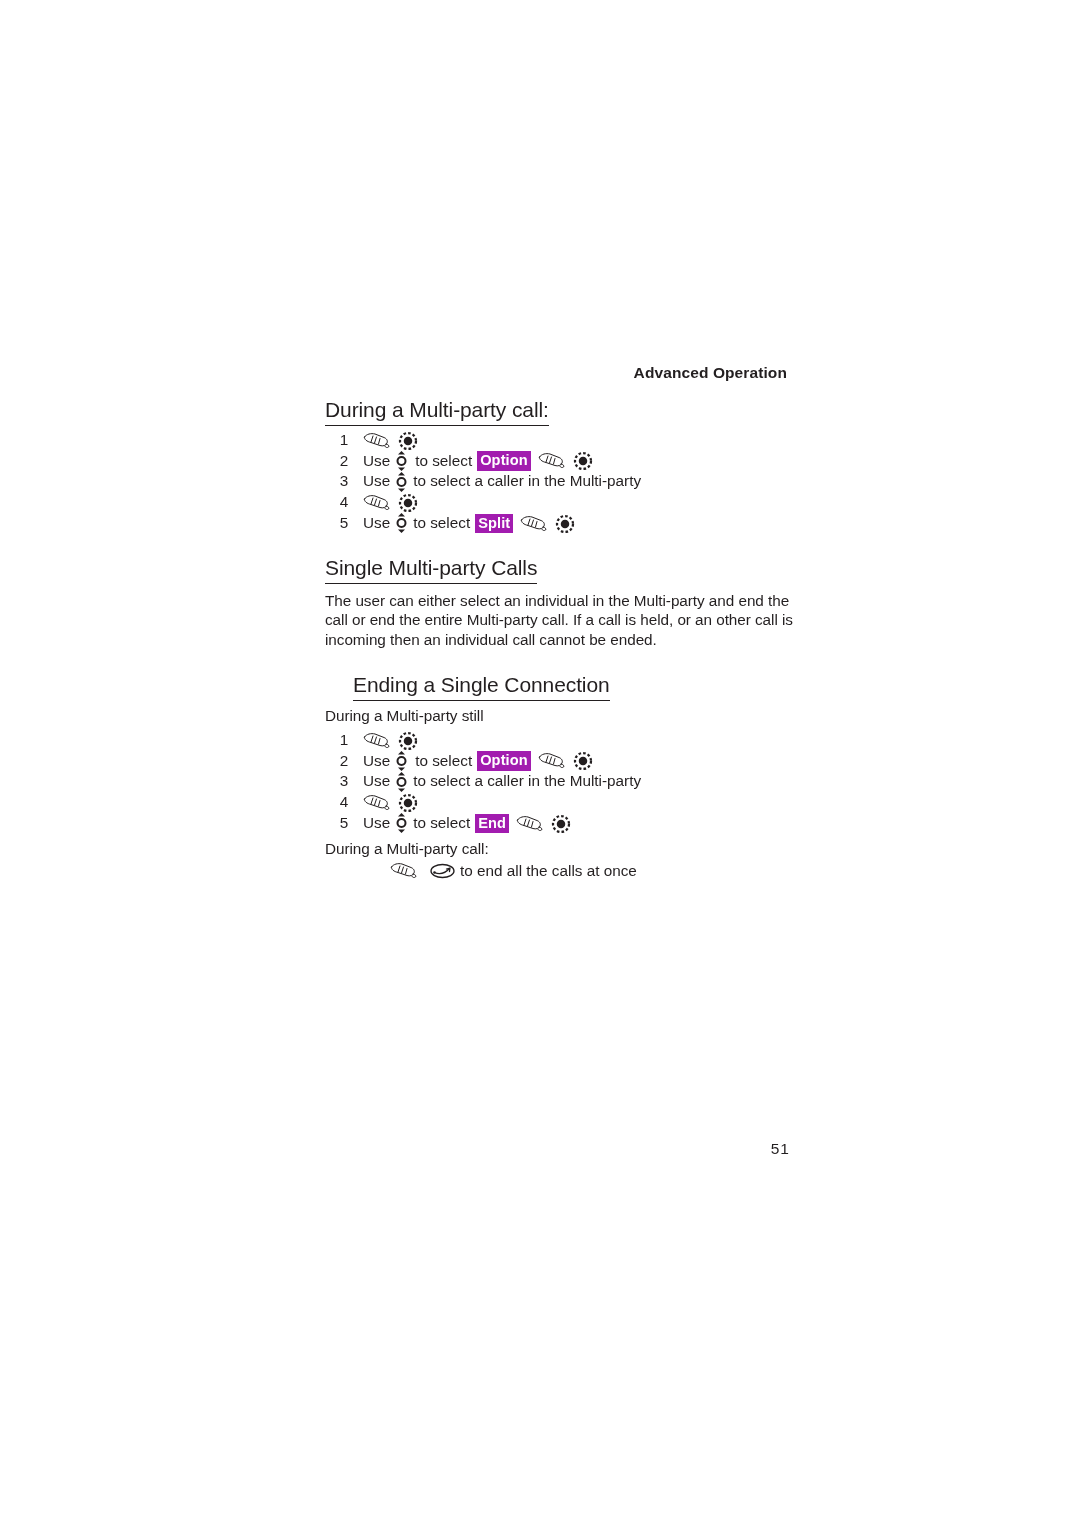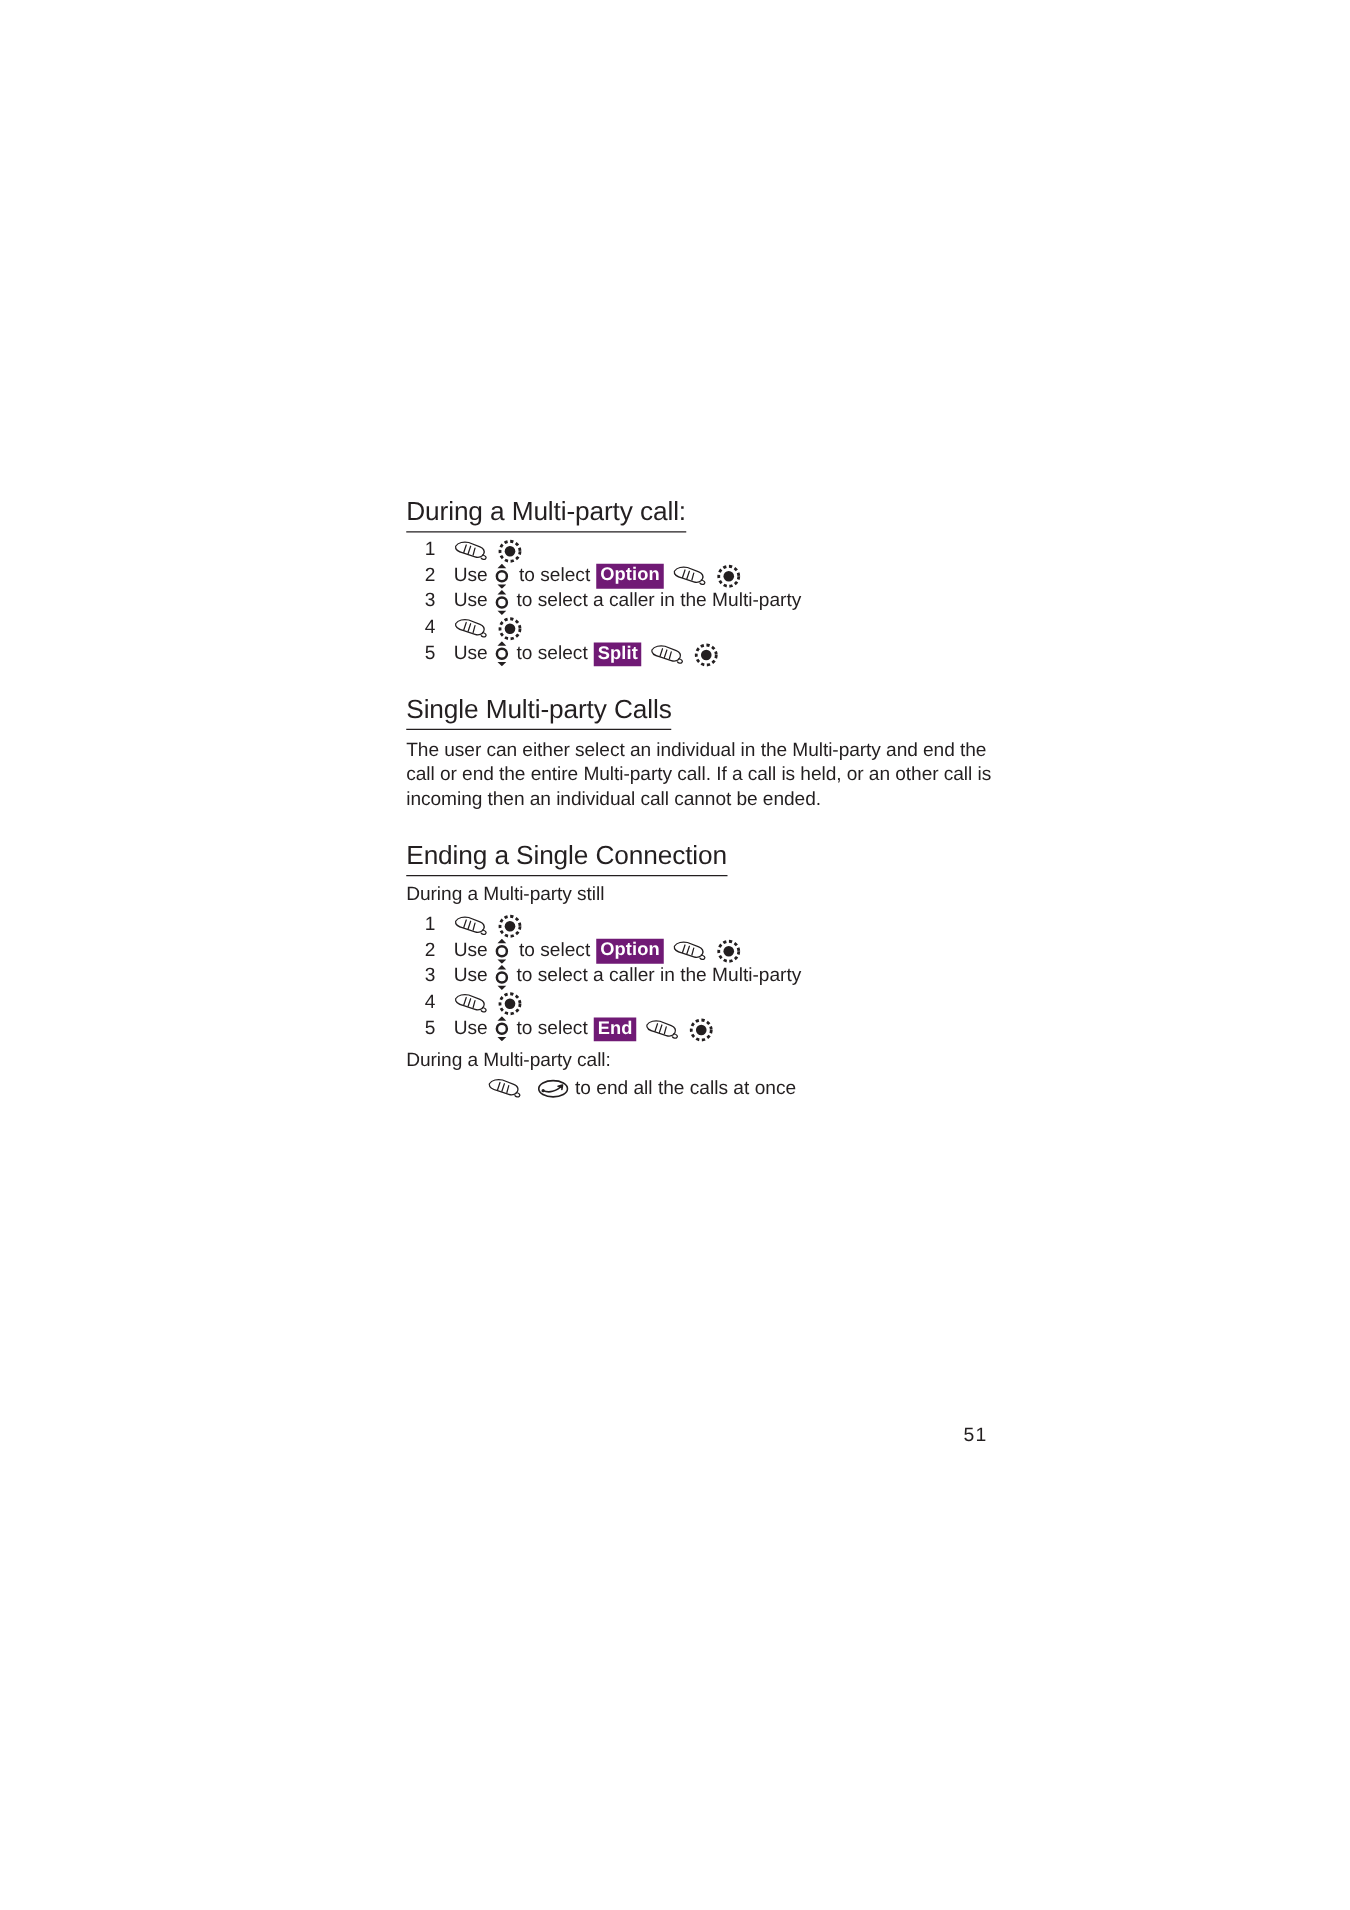--- a/index.html
+++ b/index.html
@@ -50,21 +50,21 @@
     margin: 0;
     display: block;
   }
   .h-section .hx {
     display: inline-block;
     border-bottom: 1.3px solid #231f20;
     padding-bottom: 2px;
   }
   .h-1 { margin-top: 0; }
   .h-2 { margin-top: 22px; }
-  .h-3 { margin-top: 23px; }
+  .h-3 { margin-top: 23px; margin-left: 28px; }
   .h-4 { margin-top: 24px; }
 
   
   p.body {
     font-size: 15.3px;
     line-height: 1.30;
     margin: 7px 0 0 0;
     color: #231f20;
     letter-spacing: -0.05px;
   }
@@ -99,21 +99,21 @@
     flex-wrap: nowrap;
     gap: 0px;
     white-space: nowrap;
   }
   .step-body > * { flex: 0 0 auto; }
   .txt { display: inline-block; }
 
   
   .keylabel {
     display: inline-block;
-    background: #701a75;
+    background: #a21caf;
     color: #ffffff;
     font-weight: bold;
     font-size: 14.6px;
     line-height: 1.12;
     padding: 1px 3px 2px 3px;
     letter-spacing: 0.1px;
     vertical-align: middle;
   }
 
   
@@ -152,20 +152,21 @@
     font-size: 15.5px;
     color: #231f20;
     letter-spacing: 1px;
   }
 </style>
 </head>
 <body>
 
 <div id="page">
 
+  <div class="running-header">Advanced Operation</div>
 
   <div class="content">
 
     <div class="h-section h-1">
       <span class="hx">During a Multi-party call:</span>
     </div>
     <ol class="steps">
         <li>
           <span class="step-num">1</span>
           <span class="step-body">

